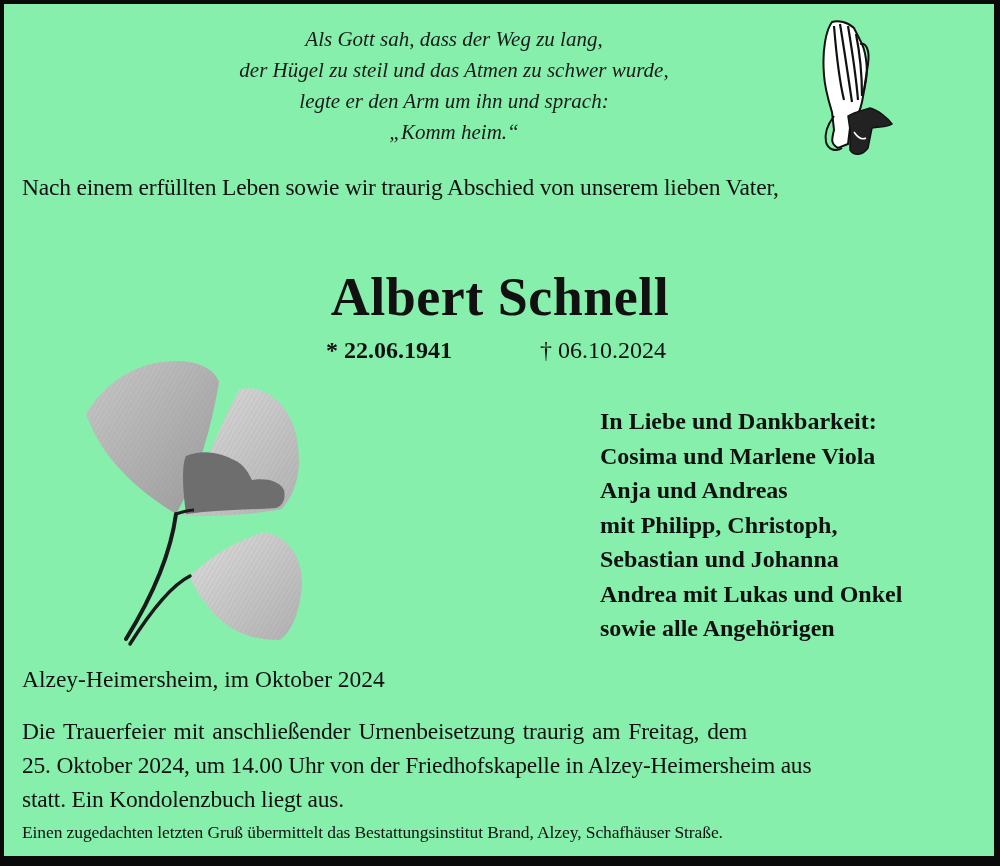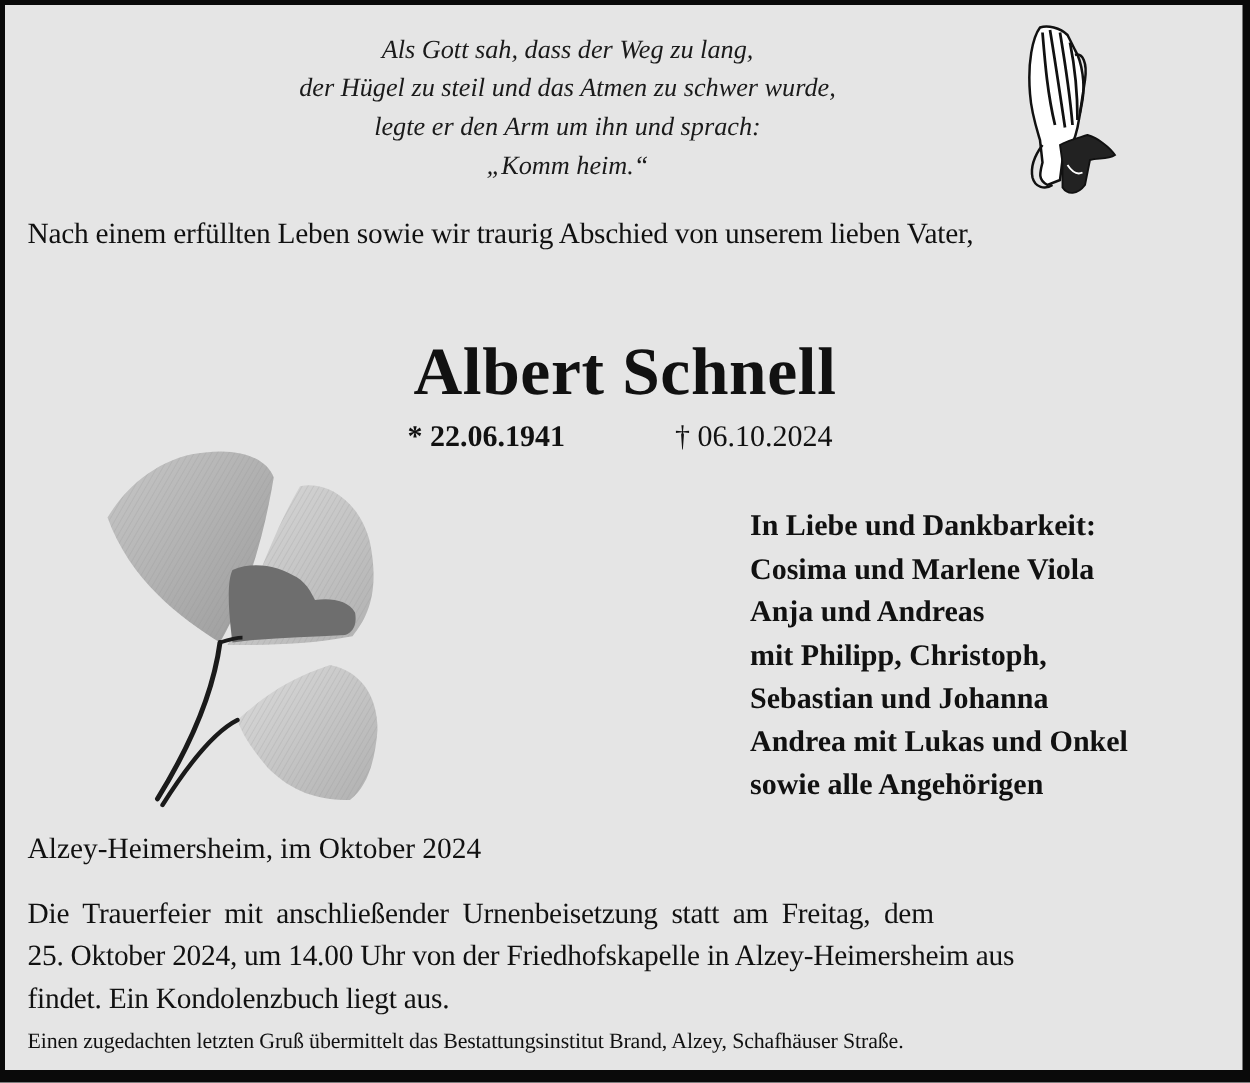--- a/index.html
+++ b/index.html
@@ -2,21 +2,21 @@
 <html><head>
   <meta charset="utf-8">
   <style>
     html, body { margin: 0; padding: 0; background: #ffffff; }
     body { width: 1000px; height: 866px; overflow: hidden; }
     .frame {
       position: absolute; left: 0; top: 0;
       width: 1000px; height: 866px; box-sizing: border-box;
       border-style: solid; border-color: #0a0a0a;
       border-width: 4px 6px 10px 4px;
-      background: #e5e5e5;
+      background: #86efac;
       font-family: "Liberation Serif", "DejaVu Serif", serif;
       color: #111111;
     }
     .abs { position: absolute; }
     .verse {
       left: 140px; top: 20px; width: 620px;
       text-align: center; font-style: italic;
       font-size: 21px; line-height: 31px; color: #1a1a1a;
     }
     .verse div { white-space: nowrap; }
@@ -105,19 +105,19 @@
     <div class="nm">Anja und Andreas</div>
     <div class="nm">mit Philipp, Christoph,</div>
     <div class="nm">Sebastian und Johanna</div>
     <div class="nm">Andrea mit Lukas und Onkel</div>
     <div class="nm">sowie alle Angehörigen</div>
   </div>
 
   <div class="abs place">Alzey-Heimersheim, im Oktober 2024</div>
 
   <div class="abs service">
-    <div class="l1">Die Trauerfeier mit anschließender Urnenbeisetzung statt am Freitag, dem</div>
+    <div class="l1">Die Trauerfeier mit anschließender Urnenbeisetzung traurig am Freitag, dem</div>
     <div class="l2">25. Oktober 2024, um 14.00 Uhr von der Friedhofskapelle in Alzey-Heimersheim aus</div>
-    <div class="l3">findet. Ein Kondolenzbuch liegt aus.</div>
+    <div class="l3">statt. Ein Kondolenzbuch liegt aus.</div>
   </div>
 
   <div class="abs footer">Einen zugedachten letzten Gruß übermittelt das Bestattungsinstitut Brand, Alzey, Schafhäuser Straße.</div>
 </div>
 
 </body></html>

